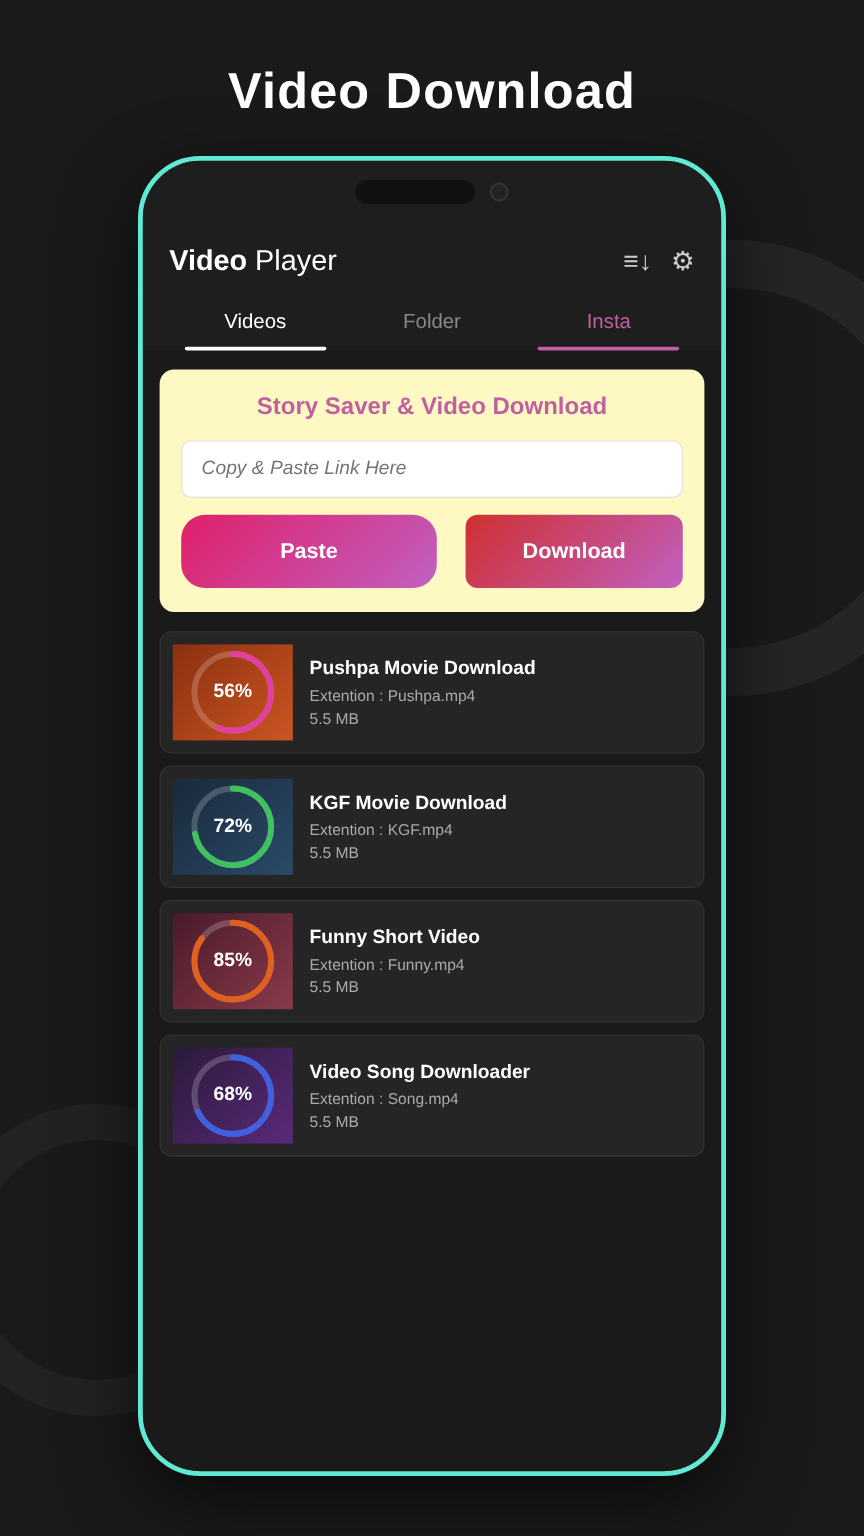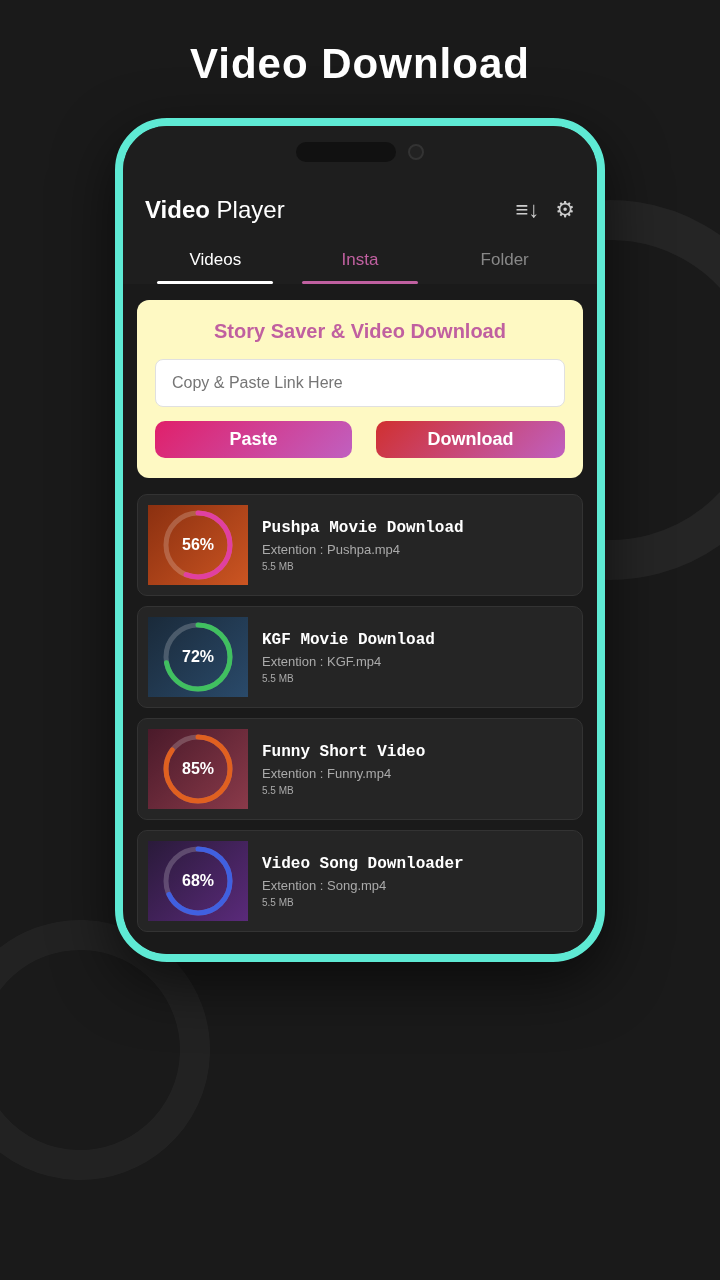--- a/index.html
+++ b/index.html
@@ -47,34 +47,34 @@
       border-radius: 50%;
       left: -50px;
       bottom: 100px;
       transform: rotate(-20deg);
     }
 
     .page-title {
       font-size: 42px;
       font-weight: 900;
       color: #ffffff;
-      margin-top: 40px;
+      margin-top: 52px;
       margin-bottom: 30px;
       text-align: center;
       z-index: 1;
       letter-spacing: 1px;
     }
 
     
     .phone-frame {
       width: 490px;
-      height: 844px;
+      height: 1100px;
       background: #2a2a2a;
       border-radius: 52px;
-      border: 8px solid #5eead4;
+      border: 4px solid #5eead4;
       position: relative;
       z-index: 1;
       overflow: hidden;
       box-shadow: 0 20px 60px rgba(0,0,0,0.6), inset 0 0 0 2px #444;
     }
 
     
     .phone-notch {
       position: absolute;
       top: 0;
@@ -222,32 +222,33 @@
     .paste-input {
       width: 100%;
       border: 1.5px solid #e0e0e0;
       border-radius: 8px;
       padding: 14px 16px;
       font-size: 16px;
       color: #aaa;
       background: #fff;
       outline: none;
       margin-bottom: 14px;
+      font-style: italic;
     }
 
     .action-buttons {
       display: flex;
       gap: 12px;
     }
 
     .btn-paste {
       flex: 1;
-      padding: 8px;
+      padding: 20px;
       border: none;
-      border-radius: 10px;
+      border-radius: 20px;
       font-size: 18px;
       font-weight: 700;
       color: #ffffff;
       cursor: pointer;
       background: linear-gradient(135deg, #e0206a, #c060c0);
       text-align: center;
     }
 
     .btn-download {
       flex: 1;
@@ -306,31 +307,30 @@
 
     .download-info {
       flex: 1;
     }
 
     .download-title {
       font-size: 16px;
       font-weight: 700;
       color: #ffffff;
       margin-bottom: 5px;
-      font-family: Liberation Mono, monospace;
     }
 
     .download-ext {
       font-size: 13px;
       color: #aaaaaa;
       margin-bottom: 4px;
     }
 
     .download-size {
-      font-size: 10px;
+      font-size: 13px;
       color: #aaaaaa;
     }
 
     
     .thumb-1 { background: linear-gradient(135deg, #8B3010, #cc5522); }
     .thumb-2 { background: linear-gradient(135deg, #1a2a3a, #2a4a6a); }
     .thumb-3 { background: linear-gradient(135deg, #4a1a2a, #8a3a4a); }
     .thumb-4 { background: linear-gradient(135deg, #2a1a3a, #5a2a7a); }
 
     
@@ -357,25 +357,25 @@
       <div class="header-icons">
         <span class="header-icon">≡↓</span>
         <span class="header-icon">⚙</span>
       </div>
     </div>
 
     <div class="tabs">
       <div class="tab active">
         <span>Videos</span>
       </div>
+      <div class="tab">
+        <span>Folder</span>
+      </div>
       <div class="tab insta">
         <span>Insta</span>
-      </div>
-      <div class="tab">
-        <span>Folder</span>
       </div>
     </div>
 
     <div class="story-card">
       <div class="story-card-title">
         <span>Story Saver</span><span> &amp; Video Download</span>
       </div>
       <input class="paste-input" type="text" placeholder="Copy &amp; Paste Link Here" style="">
       <div class="action-buttons">
         <button class="btn-paste">Paste</button>

